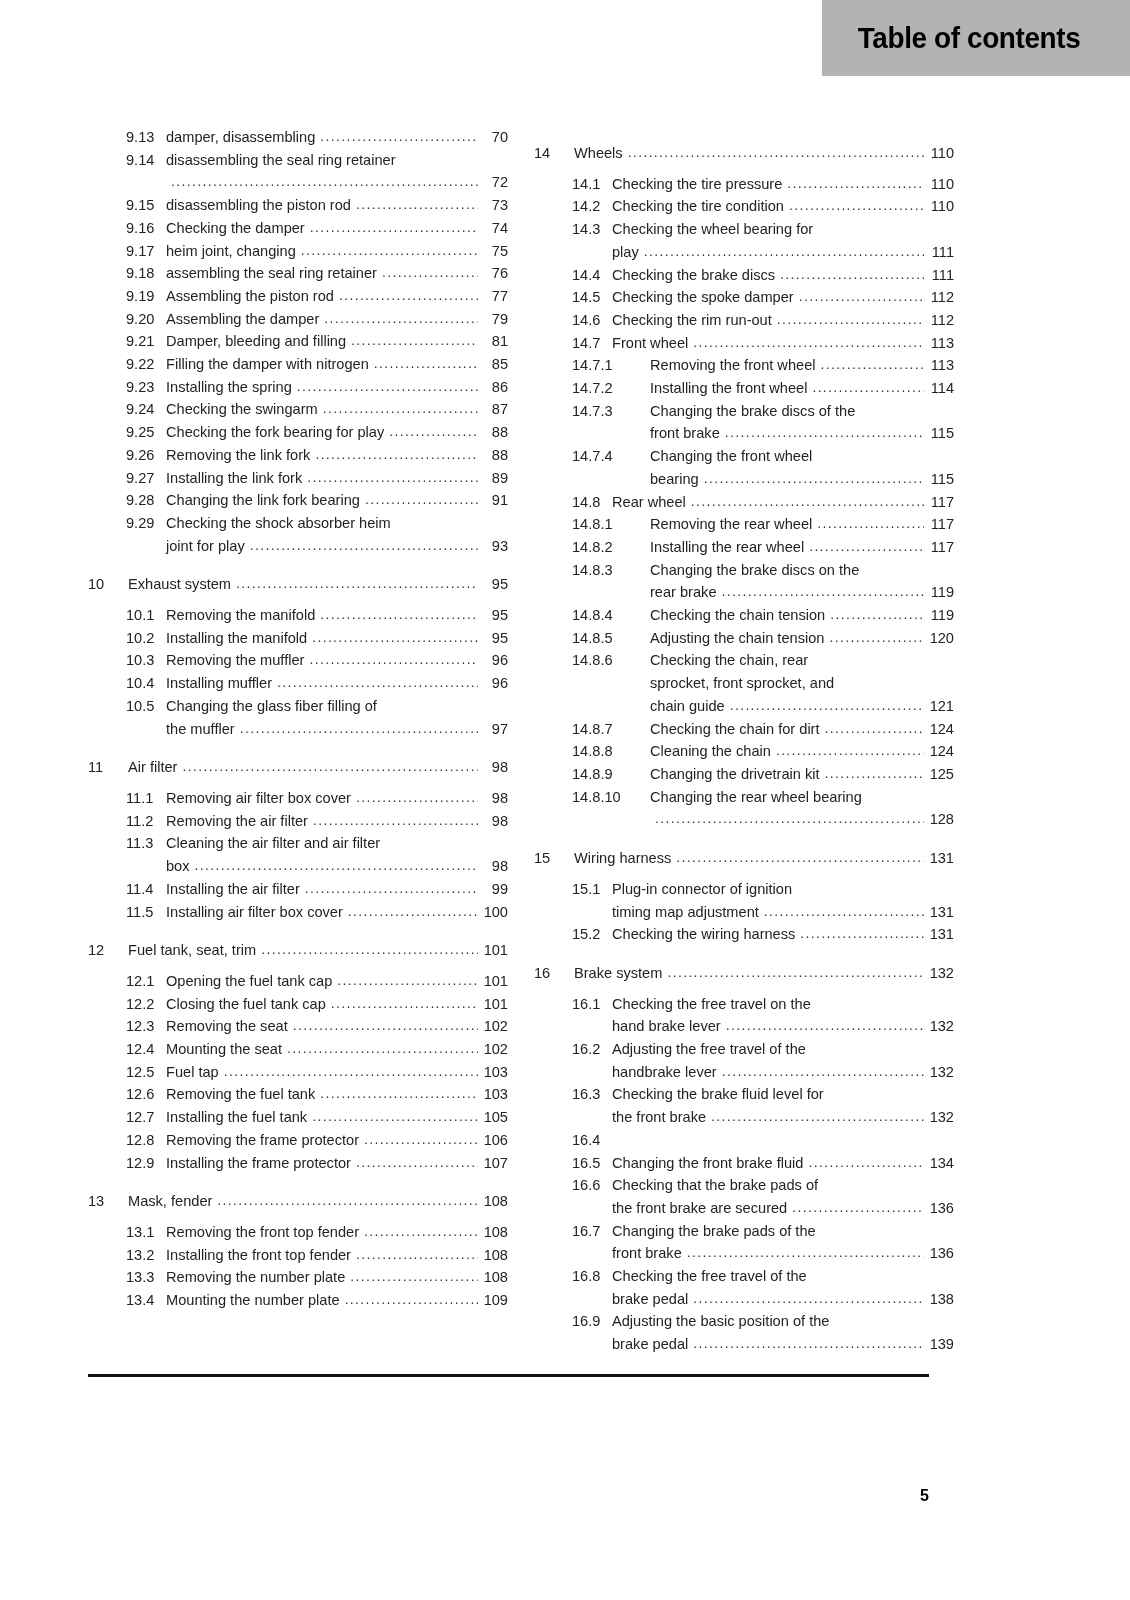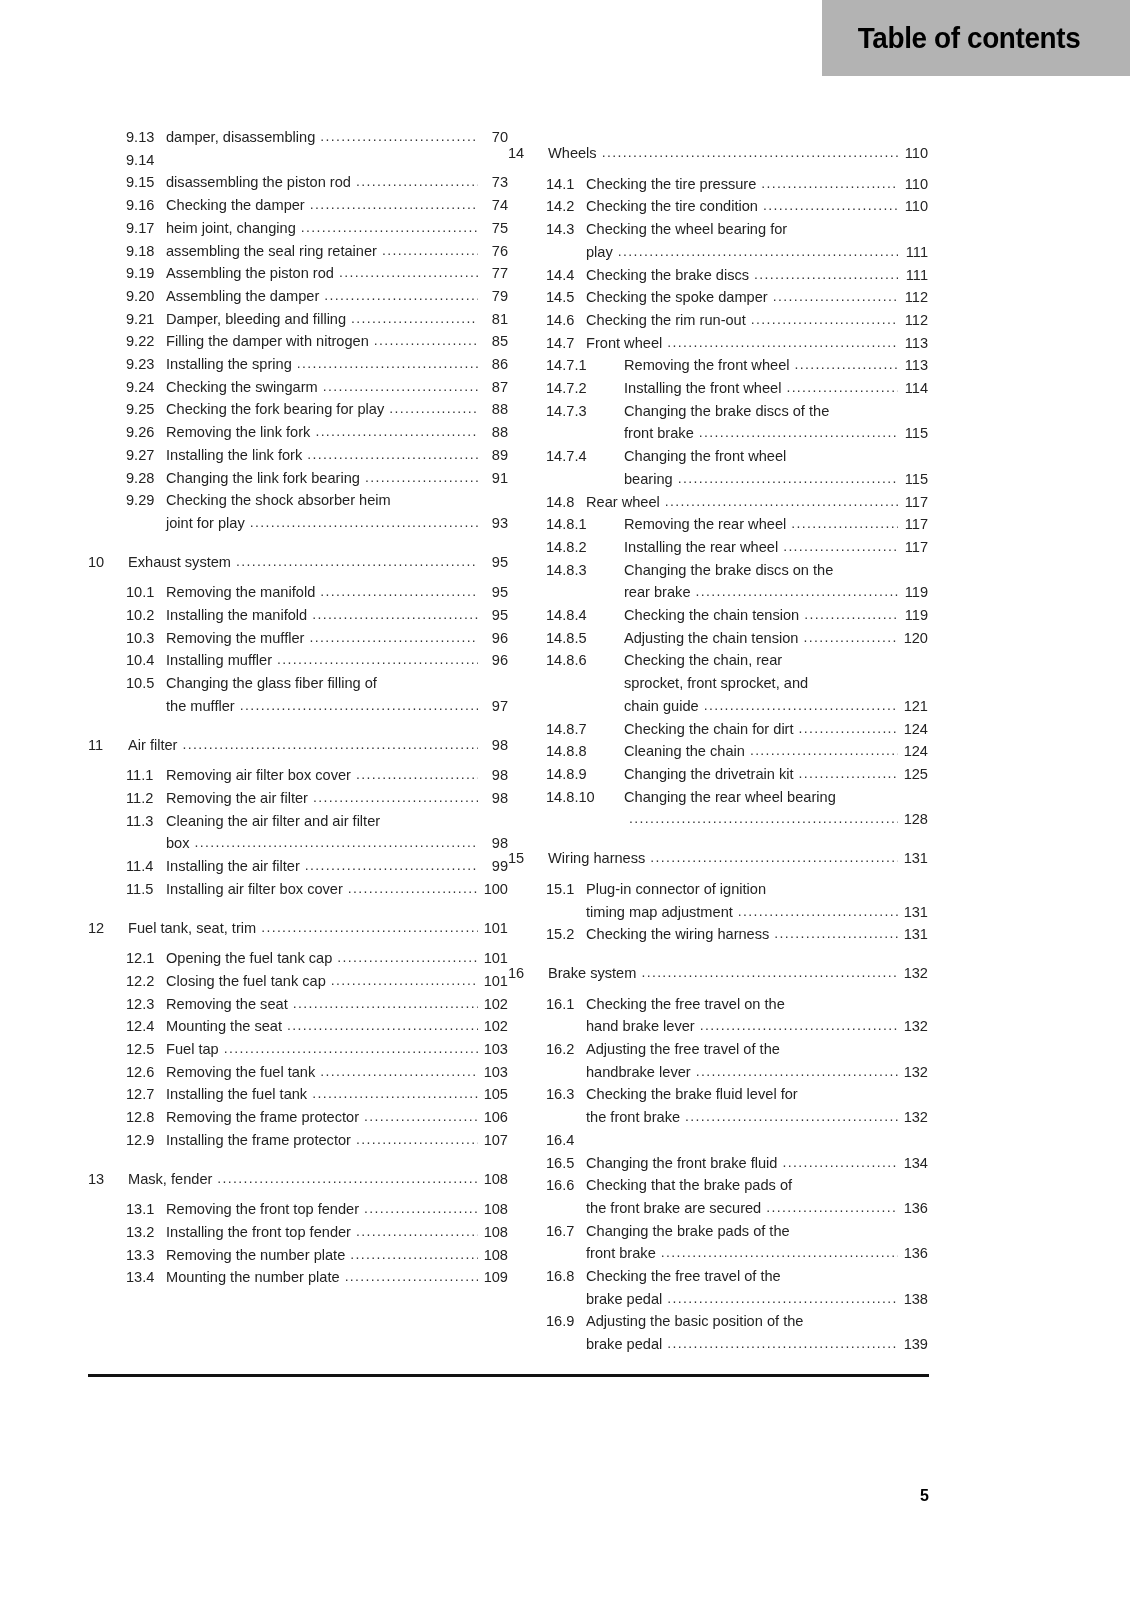--- a/index.html
+++ b/index.html
@@ -29,20 +29,21 @@
     transform:scaleX(0.93);
     transform-origin:right center;
   }
 
   
   .toc{
     position:absolute;
     left:88px; top:126px;
     width:954px;
     display:flex;
+    gap:26px;
   }
   .col{width:420px;flex:0 0 420px;}
 
   
   .entry{
     display:flex;
     align-items:flex-start;
     font-size:14.6px;
     line-height:22.7px;
     color:#232323;
@@ -127,20 +128,30 @@
         <div class="body">
           <div class="line">
             <span class="txt">damper, disassembling</span>
             <span class="leader"></span>
             <span class="pg">70</span>
           </div>
         </div>
       </div>
       <div class="entry sub">
         <div class="num">9.14</div>
+        <div class="body">
+          <div class="line cont">
+            <span class="txt">disassembling the seal ring retainer</span>
+          </div>
+          <div class="line">
+            <span class="txt"></span>
+            <span class="leader"></span>
+            <span class="pg">72</span>
+          </div>
+        </div>
       </div>
       <div class="entry sub">
         <div class="num">9.15</div>
         <div class="body">
           <div class="line">
             <span class="txt">disassembling the piston rod</span>
             <span class="leader"></span>
             <span class="pg">73</span>
           </div>
         </div>

